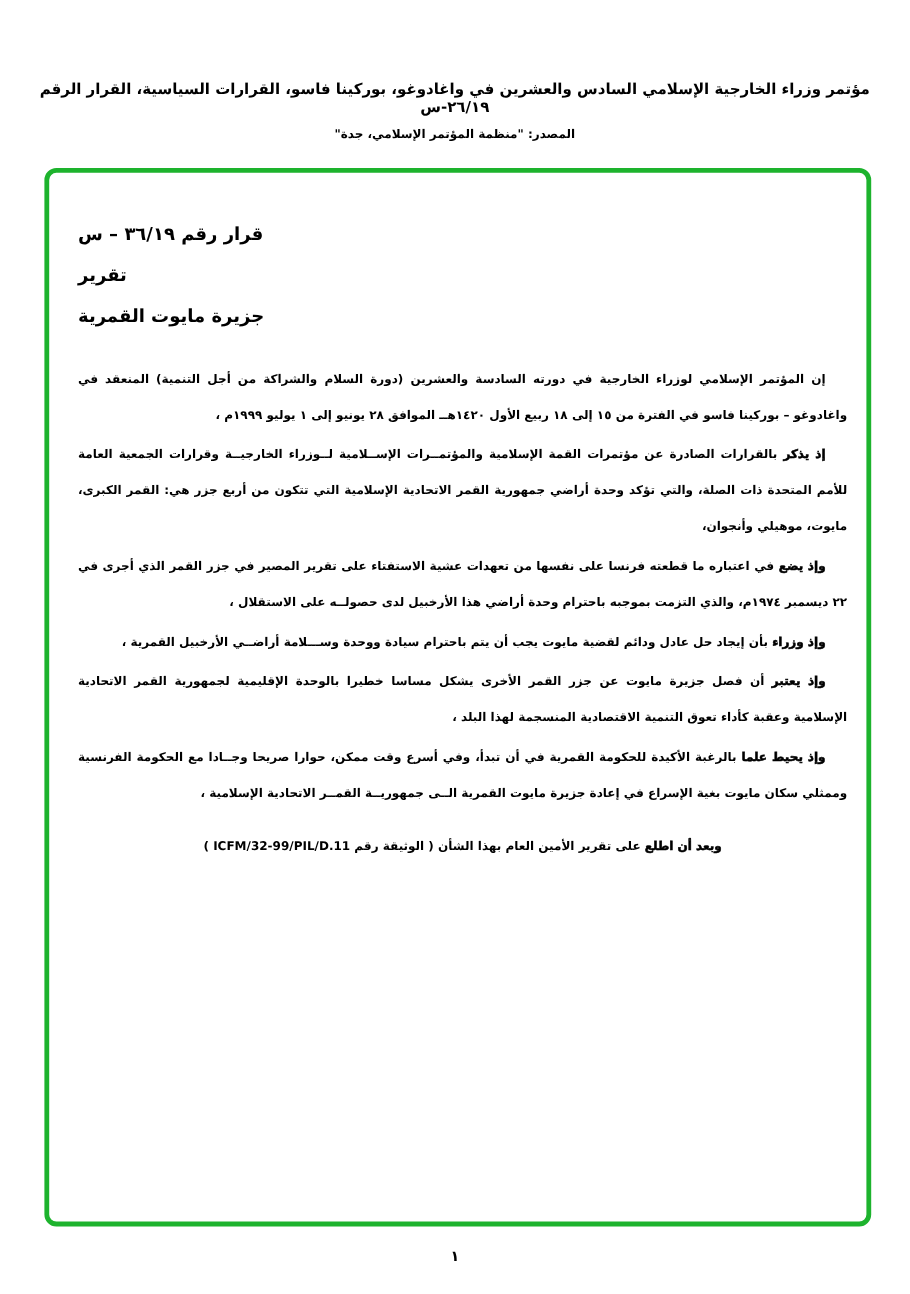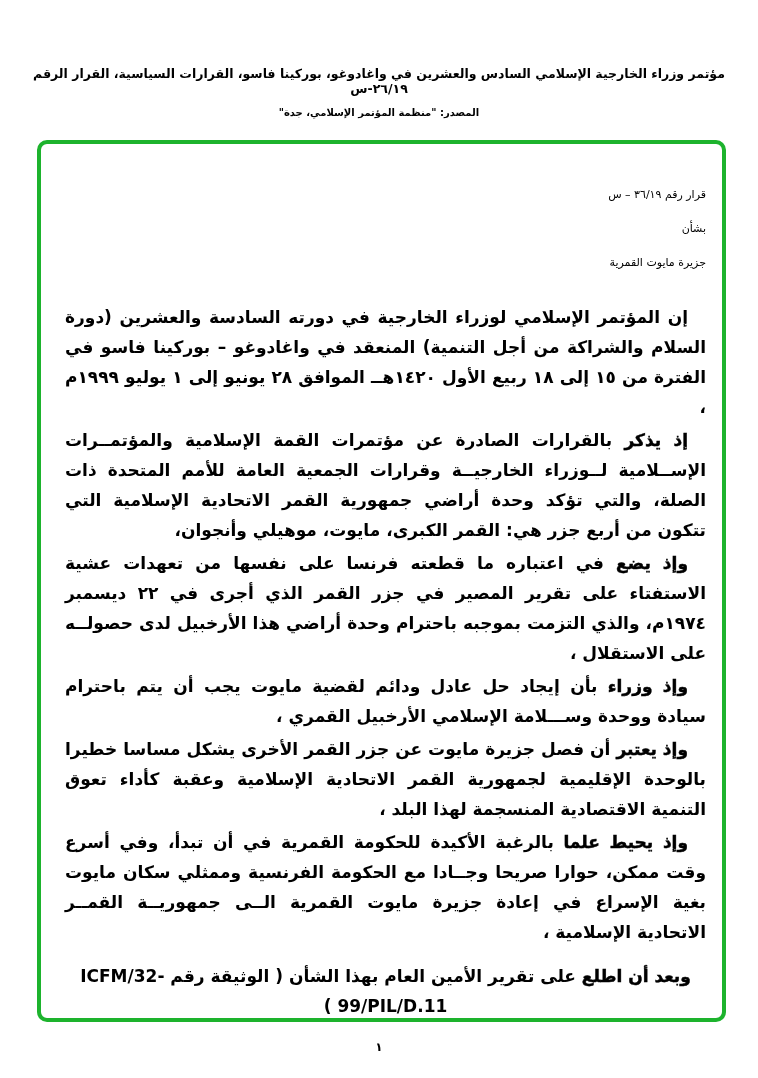--- a/index.html
+++ b/index.html
@@ -26,26 +26,26 @@
   .frame{
     position:absolute;top:140px;left:37px;
     width:689px;height:882px;
     box-sizing:border-box;
     border:4px solid #1db32d;
     border-radius:10px;
     padding:34px 16px 12px 24px;
     overflow:hidden;
   }
   .title{
-    text-align:right;font-weight:normal;
-    font-size:11px;line-height:34px;
+    text-align:left;font-weight:bold;
+    font-size:15px;line-height:34px;
     margin:0 0 22px 0;
   }
   .body p{
-    font-size:17px;line-height:30px;
+    font-size:10px;line-height:30px;
     margin:0 0 3px 0;
     text-align:justify;
     text-indent:18px;
     font-weight:bold;
   }
   .body p .lead{
     font-weight:bold;
     -webkit-text-stroke:0.45px currentColor;
   }
   .body p.final{
@@ -62,29 +62,29 @@
 <div class="doc">
 
   <div class="header">
     <div class="header-line1">مؤتمر وزراء الخارجية الإسلامي السادس والعشرين في واغادوغو، بوركينا فاسو، القرارات السياسية، القرار الرقم ٢٦/١٩-س</div>
     <div class="header-line2">المصدر:  "منظمة المؤتمر الإسلامي، جدة"</div>
   </div>
 
   <div class="frame" style="border-color: rgb(29, 179, 45);">
     <div class="title">
       <div>قرار رقم ٣٦/١٩ – س</div>
-      <div>بشأن</div>
+      <div>تقرير</div>
       <div>جزيرة مايوت القمرية</div>
     </div>
 
     <div class="body">
       <p><span class="lead"></span><span>إن المؤتمر الإسلامي لوزراء الخارجية في دورته السادسة والعشرين (دورة السلام والشراكة من أجل التنمية) المنعقد في واغادوغو – بوركينا فاسو في الفترة من ١٥ إلى ١٨ ربيع الأول ١٤٢٠هــ الموافق ٢٨ يونيو إلى ١ يوليو ١٩٩٩م ،</span></p>
       <p><span class="lead">إذ يذكر</span><span> بالقرارات الصادرة عن مؤتمرات القمة الإسلامية والمؤتمــرات الإســلامية لــوزراء الخارجيــة وقرارات الجمعية العامة للأمم المتحدة ذات الصلة، والتي تؤكد وحدة أراضي جمهورية القمر الاتحادية الإسلامية التي تتكون من أربع جزر هي: القمر الكبرى، مايوت، موهيلي وأنجوان،</span></p>
       <p><span class="lead">وإذ يضع</span><span> في اعتباره ما قطعته فرنسا على نفسها من تعهدات عشية الاستفتاء على تقرير المصير في جزر القمر الذي أجرى في ٢٢ ديسمبر ١٩٧٤م، والذي التزمت بموجبه باحترام وحدة أراضي هذا الأرخبيل لدى حصولــه على الاستقلال ،</span></p>
-      <p><span class="lead">وإذ وزراء</span><span> بأن إيجاد حل عادل ودائم لقضية مايوت يجب أن يتم باحترام سيادة ووحدة وســـلامة الإسلامي الأرخبيل القمري ،</span></p>
+      <p><span class="lead">وإذ وزراء</span><span> بأن إيجاد حل عادل ودائم لقضية مايوت يجب أن يتم باحترام سيادة ووحدة وســـلامة أراضــي الأرخبيل القمرية ،</span></p>
       <p><span class="lead">وإذ يعتبر</span><span> أن فصل جزيرة مايوت عن جزر القمر الأخرى يشكل مساسا خطيرا بالوحدة الإقليمية لجمهورية القمر الاتحادية الإسلامية وعقبة كأداء تعوق التنمية الاقتصادية المنسجمة لهذا البلد ،</span></p>
       <p><span class="lead">وإذ يحيط علما</span><span> بالرغبة الأكيدة للحكومة القمرية في أن تبدأ، وفي أسرع وقت ممكن، حوارا صريحا وجــادا مع الحكومة الفرنسية وممثلي سكان مايوت بغية الإسراع في إعادة جزيرة مايوت القمرية الــى جمهوريــة القمــر الاتحادية الإسلامية ،</span></p>
       <p class="final"><span class="lead">وبعد أن اطلع</span><span> على تقرير الأمين العام بهذا الشأن ( الوثيقة رقم ICFM/32-99/PIL/D.11 )</span></p>
     </div>
   </div>
 
   <div class="footer">١</div>
 
 </div>
 

